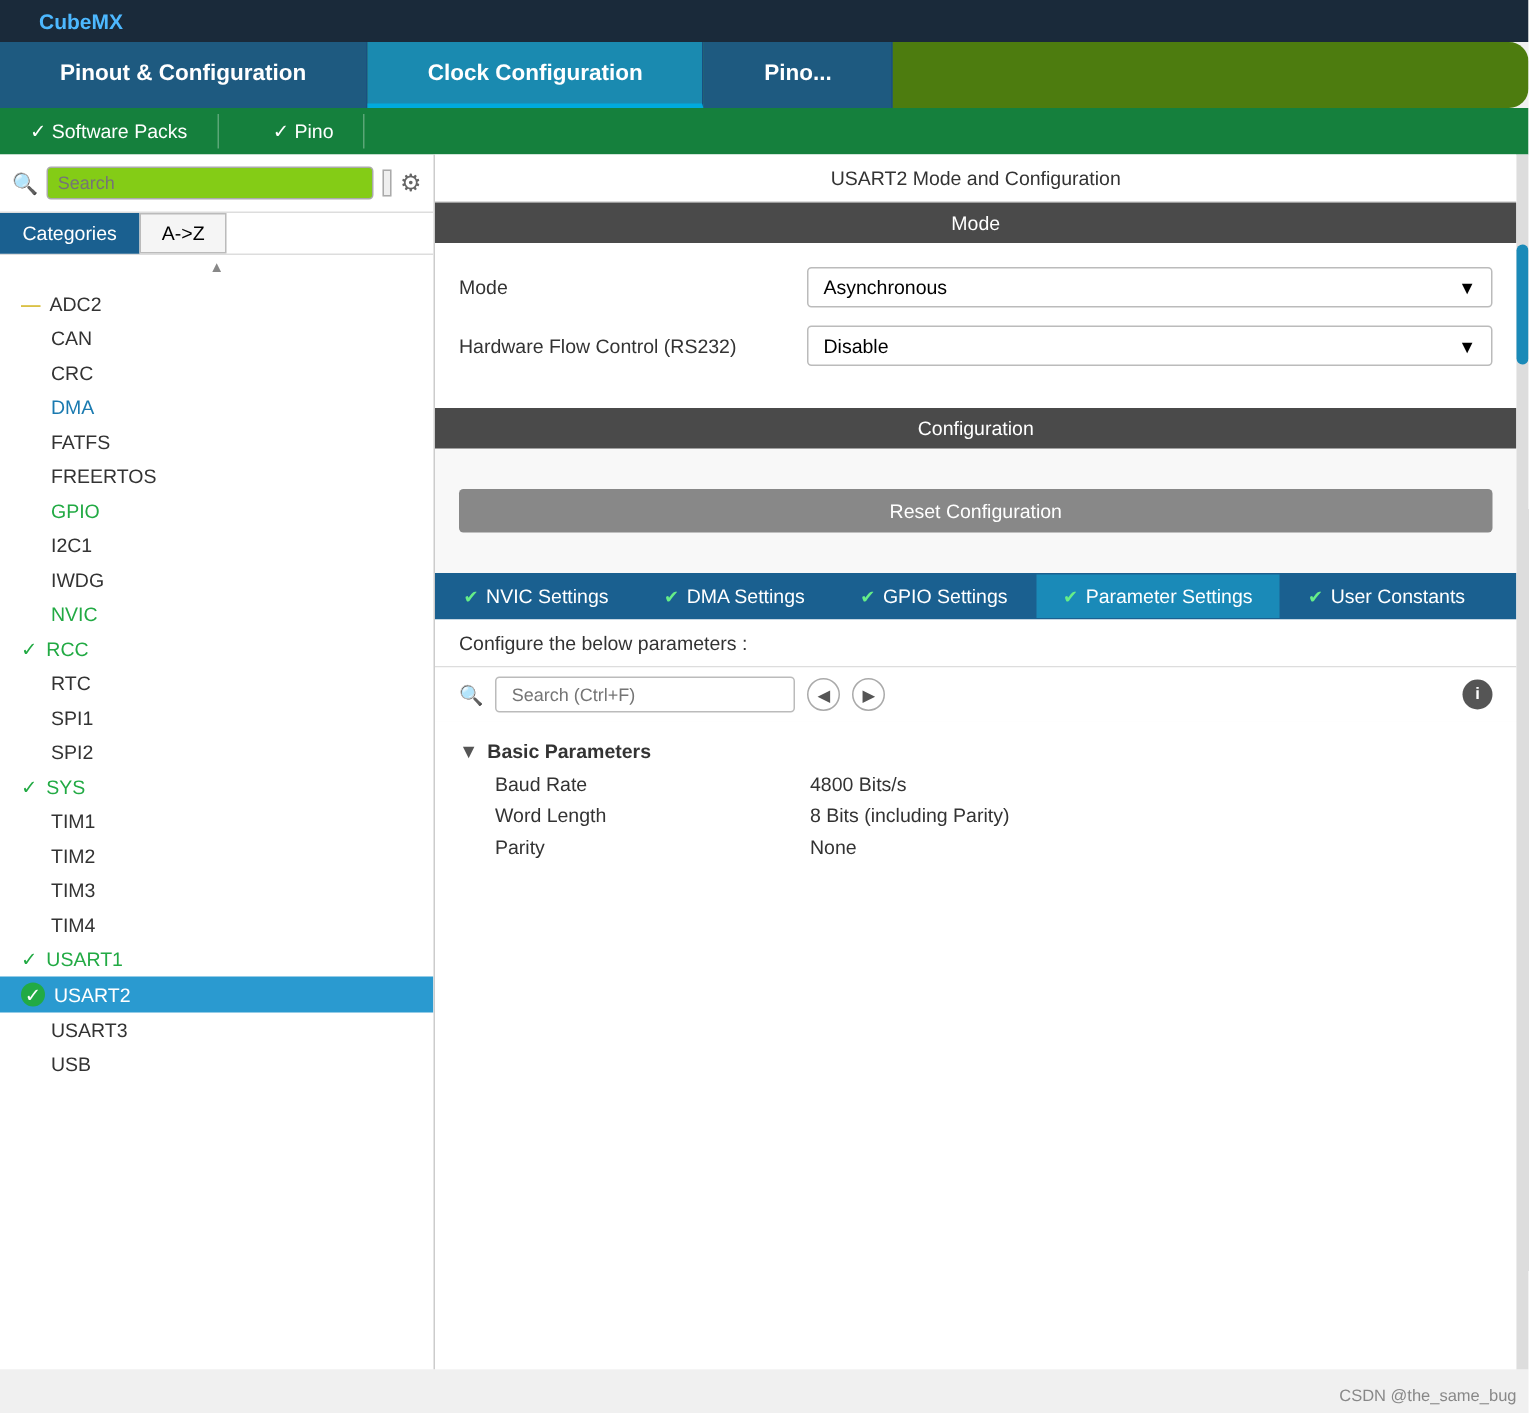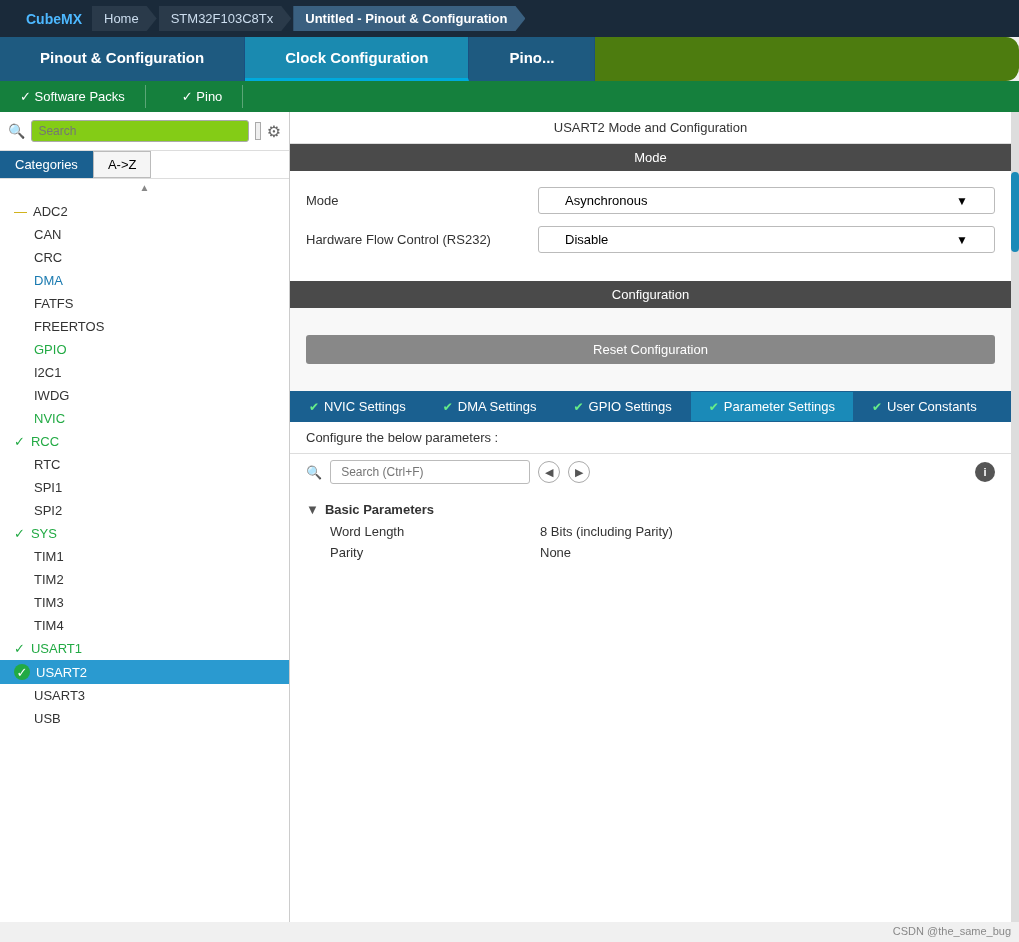--- a/index.html
+++ b/index.html
@@ -193,21 +193,21 @@
     }
     .mode-label {
       font-size: 13px;
       color: #333;
       min-width: 220px;
     }
     .mode-select {
       flex: 1;
       border: 1px solid #bbb;
       border-radius: 3px;
-      padding: 5px 26px;
+      padding: 5px 10px;
       font-size: 13px;
       background: white;
       cursor: pointer;
       display: flex;
       justify-content: space-between;
       align-items: center;
     }
     .config-section {
       background: #f8f8f8;
       flex: 1;
@@ -339,25 +339,20 @@
       appearance: none;
       -webkit-appearance: none;
     }
     .chevron { font-size: 12px; }
   </style>
 </head>
 <body>
 
 <div class="top-bar">
   <span class="top-bar-logo">CubeMX</span>
-  <div class="breadcrumb">
-    <div class="breadcrumb-item">Home</div>
-    <div class="breadcrumb-item">STM32F103C8Tx</div>
-    <div class="breadcrumb-item active">Untitled - Pinout &amp; Configuration</div>
-  </div>
 </div>
 
 <div class="main-tabs">
   <div class="main-tab inactive">Pinout &amp; Configuration</div>
   <div class="main-tab active">Clock Configuration</div>
   <div class="main-tab inactive">Pino...</div>
 </div>
 
 <div class="sub-tabs">
   <div class="sub-tab">✓ Software Packs</div>
@@ -561,20 +556,24 @@
         <div class="nav-arrow">▶</div>
         <div class="info-icon">i</div>
       </div>
 
       <div class="params-tree">
         <div class="tree-section-header">
           <span style="color:#555;">▼</span>
           <span>Basic Parameters</span>
         </div>
         <div class="tree-item">
+          <span class="tree-item-label">Baud Rate</span>
+          <span class="tree-item-value">4800 Bits/s</span>
+        </div>
+        <div class="tree-item">
           <span class="tree-item-label">Word Length</span>
           <span class="tree-item-value">8 Bits (including Parity)</span>
         </div>
         <div class="tree-item">
           <span class="tree-item-label">Parity</span>
           <span class="tree-item-value">None</span>
         </div>
       </div>
     </div>
   </div>

